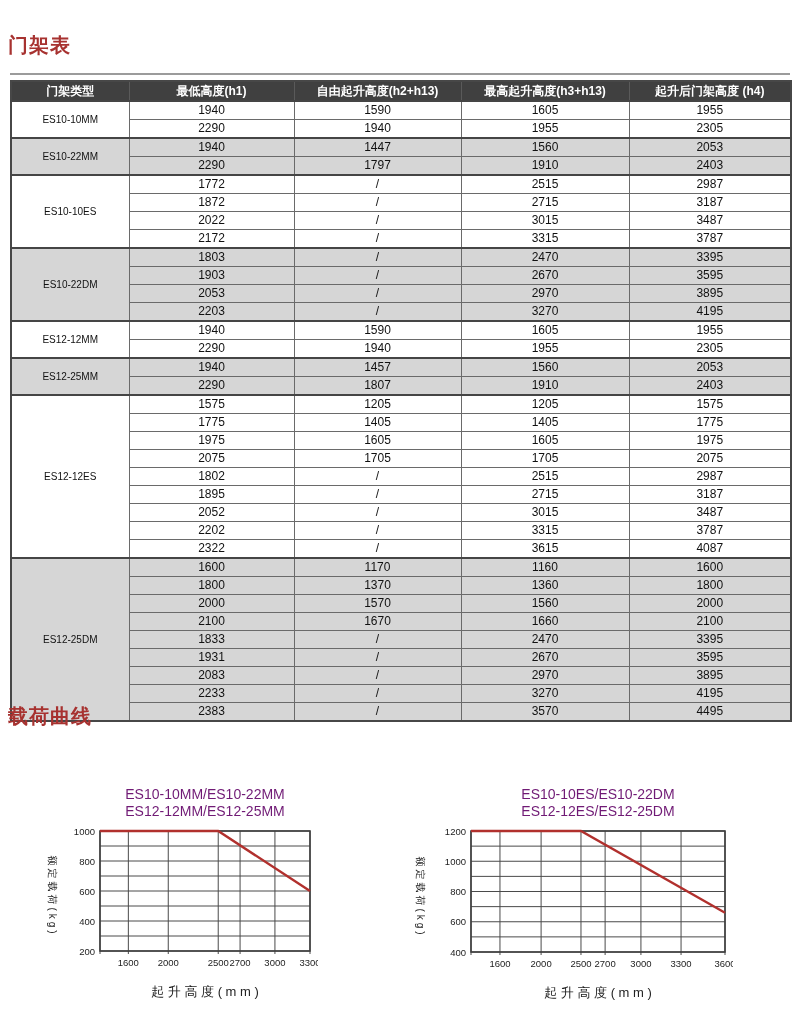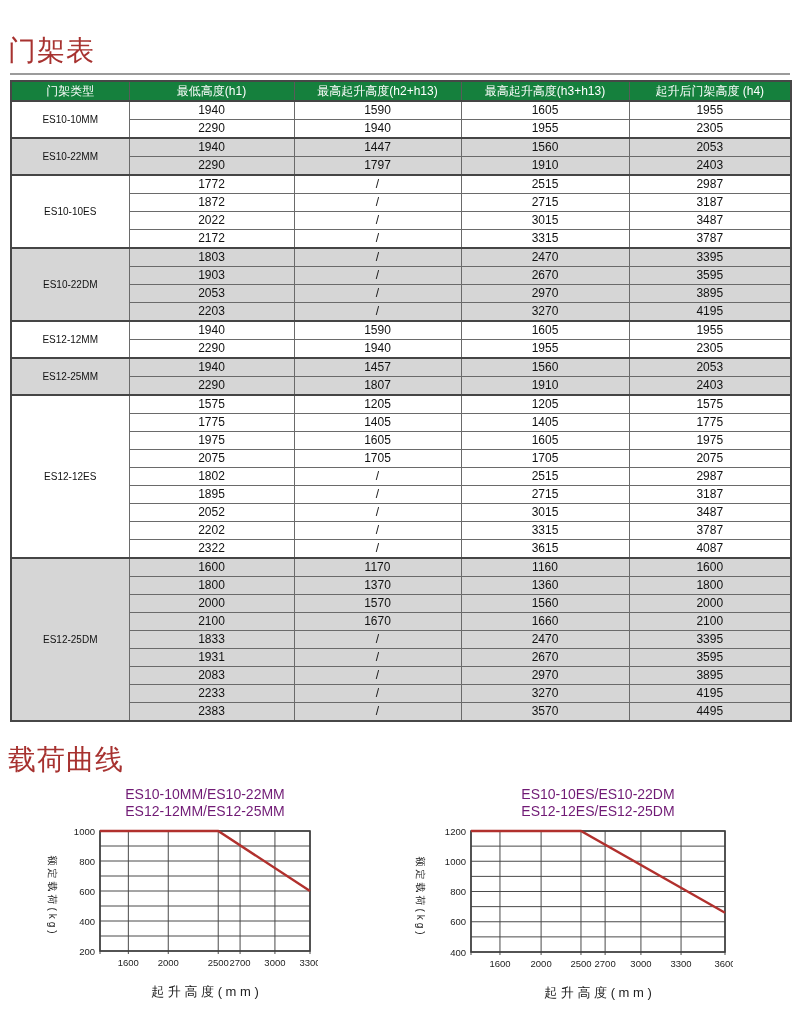--- a/index.html
+++ b/index.html
@@ -1,27 +1,27 @@
 <!DOCTYPE html>
 <html><head>
 <meta charset="utf-8">
 <style>
   * { margin:0; padding:0; box-sizing:border-box; }
   html,body { background:#ffffff; }
   body { width:800px; height:1032px; font-family:"Liberation Sans","DejaVu Sans",sans-serif; position:relative; }
   .page { position:relative; width:800px; height:1032px; overflow:hidden; background:#fff; }
 
-  .sec-title { position:absolute; left:8px; font-size:28px; font-weight:normal; color:#a73230; letter-spacing:1px; }
+  .sec-title { position:absolute; left:8px; font-size:20px; font-weight:bold; color:#a73230; letter-spacing:1px; }
   #title-mast { top:32px; }
-  #title-curve { top:741px; }
+  #title-curve { top:703px; }
 
   .top-rule { position:absolute; top:73px; left:10px; width:780px; height:2px; background:#9b9b9b; }
 
   table.mast { position:absolute; top:80px; left:10px; width:780px; border-collapse:collapse; table-layout:fixed; font-size:12px; color:#111; border:2px solid #474747; }
-  table.mast th { background:#15803d; color:#ffffff; font-weight:normal; font-size:12px; height:20px; border:1px solid #5a5a5a; }
+  table.mast th { background:#404040; color:#ffffff; font-weight:bold; font-size:12px; height:20px; border:1px solid #5a5a5a; }
   table.mast td { text-align:center; height:17px; border:1px solid #6a6a6a; padding:0; line-height:17px; }
   table.mast td.model { font-size:10px; }
   table.mast tr.group-start td { border-top:2px solid #454545; }
   table.mast .shaded td { background:#d6d6d6; }
 
   .chart-block { position:absolute; top:786px; }
   #chart-0 { left:44px; }
   #chart-1 { left:412px; }
   .chart-title { text-align:center; font-size:14px; line-height:17px; color:#701a75; margin-bottom:5px; white-space:nowrap; }
   #chart-0 .chart-title { margin-left:56px; width:210px; }
@@ -50,21 +50,21 @@
       <col style="width:118px">
         <col style="width:165px">
         <col style="width:167px">
         <col style="width:168px">
         <col style="width:162px">
     </colgroup>
     <thead>
         <tr id="mast-head-row">
           <th>门架类型</th>
           <th>最低高度(h1)</th>
-          <th>最高起升高度(h2+h13)</th>
+          <th>自由起升高度(h2+h13)</th>
           <th>最高起升高度(h3+h13)</th>
           <th>起升后门架高度 (h4)</th>
         </tr>
       </thead>
     <tbody id="mast-body">
         <tr class="group-start">
           <td rowspan="2" class="model">ES10-10MM</td>
           <td>1940</td>
           <td>1590</td>
           <td>1605</td>

